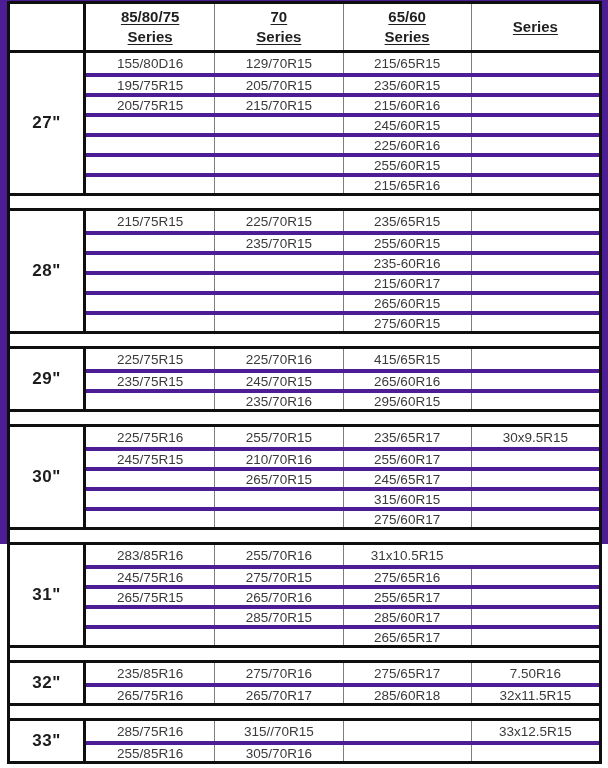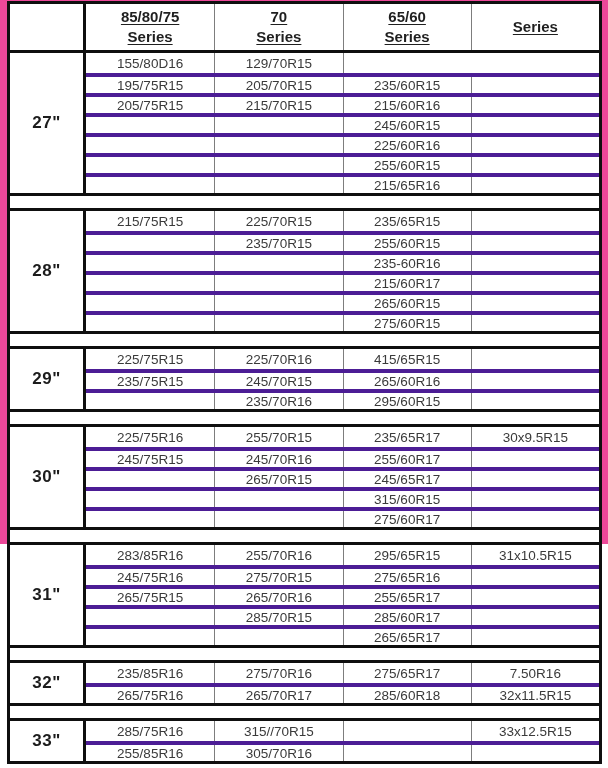--- a/index.html
+++ b/index.html
@@ -1,21 +1,21 @@
 <!DOCTYPE html>
 <html><head>
 <meta charset="utf-8">
 <style>
   html, body { margin: 0; padding: 0; background: #ffffff; }
   body {
     width: 608px; height: 768px;
     font-family: "Liberation Sans", "DejaVu Sans", sans-serif;
     overflow: hidden;
   }
-  .page { position: relative; width: 608px; height: 544px; background: #ec4899; }
+  .page { position: relative; width: 608px; height: 544px; background: #4c1d95; }
   .tbl {
     position: absolute; left: 7px; top: 1px; width: 595px;
     box-sizing: border-box; border: 3px solid #0f0f0f; background: #ffffff;
   }
   .header-band { display: flex; height: 46px; border-bottom: 3px solid #0f0f0f; }
   .size-cell {
     width: 76px; flex: none; box-sizing: border-box;
     border-right: 3px solid #0f0f0f;
     display: flex; align-items: center; justify-content: center;
     font-weight: bold; font-size: 17px; color: #1c1c1c;
@@ -70,20 +70,21 @@
           </div>
         </div>
     </div>
     <div id="sections">
         <div class="section">
           <div class="size-cell">27"</div>
           <div class="rows">
             <div class="row">
               <div class="cell">155/80D16</div>
               <div class="cell">129/70R15</div>
+              <div class="cell">215/65R15</div>
               <div class="cell"></div>
             </div>
             <div class="row">
               <div class="cell">195/75R15</div>
               <div class="cell">205/70R15</div>
               <div class="cell">235/60R15</div>
               <div class="cell"></div>
             </div>
             <div class="row">
               <div class="cell">205/75R15</div>
@@ -188,21 +189,21 @@
           <div class="size-cell">30"</div>
           <div class="rows">
             <div class="row">
               <div class="cell">225/75R16</div>
               <div class="cell">255/70R15</div>
               <div class="cell">235/65R17</div>
               <div class="cell">30x9.5R15</div>
             </div>
             <div class="row">
               <div class="cell">245/75R15</div>
-              <div class="cell">245/70R16</div>
+              <div class="cell">210/70R16</div>
               <div class="cell">255/60R17</div>
               <div class="cell"></div>
             </div>
             <div class="row">
               <div class="cell"></div>
               <div class="cell">265/70R15</div>
               <div class="cell">245/65R17</div>
               <div class="cell"></div>
             </div>
             <div class="row">
@@ -219,21 +220,20 @@
             </div>
           </div>
         </div>
         <div class="gap"></div>
         <div class="section">
           <div class="size-cell">31"</div>
           <div class="rows">
             <div class="row">
               <div class="cell">283/85R16</div>
               <div class="cell">255/70R16</div>
-              <div class="cell">295/65R15</div>
               <div class="cell">31x10.5R15</div>
             </div>
             <div class="row">
               <div class="cell">245/75R16</div>
               <div class="cell">275/70R15</div>
               <div class="cell">275/65R16</div>
               <div class="cell"></div>
             </div>
             <div class="row">
               <div class="cell">265/75R15</div>

